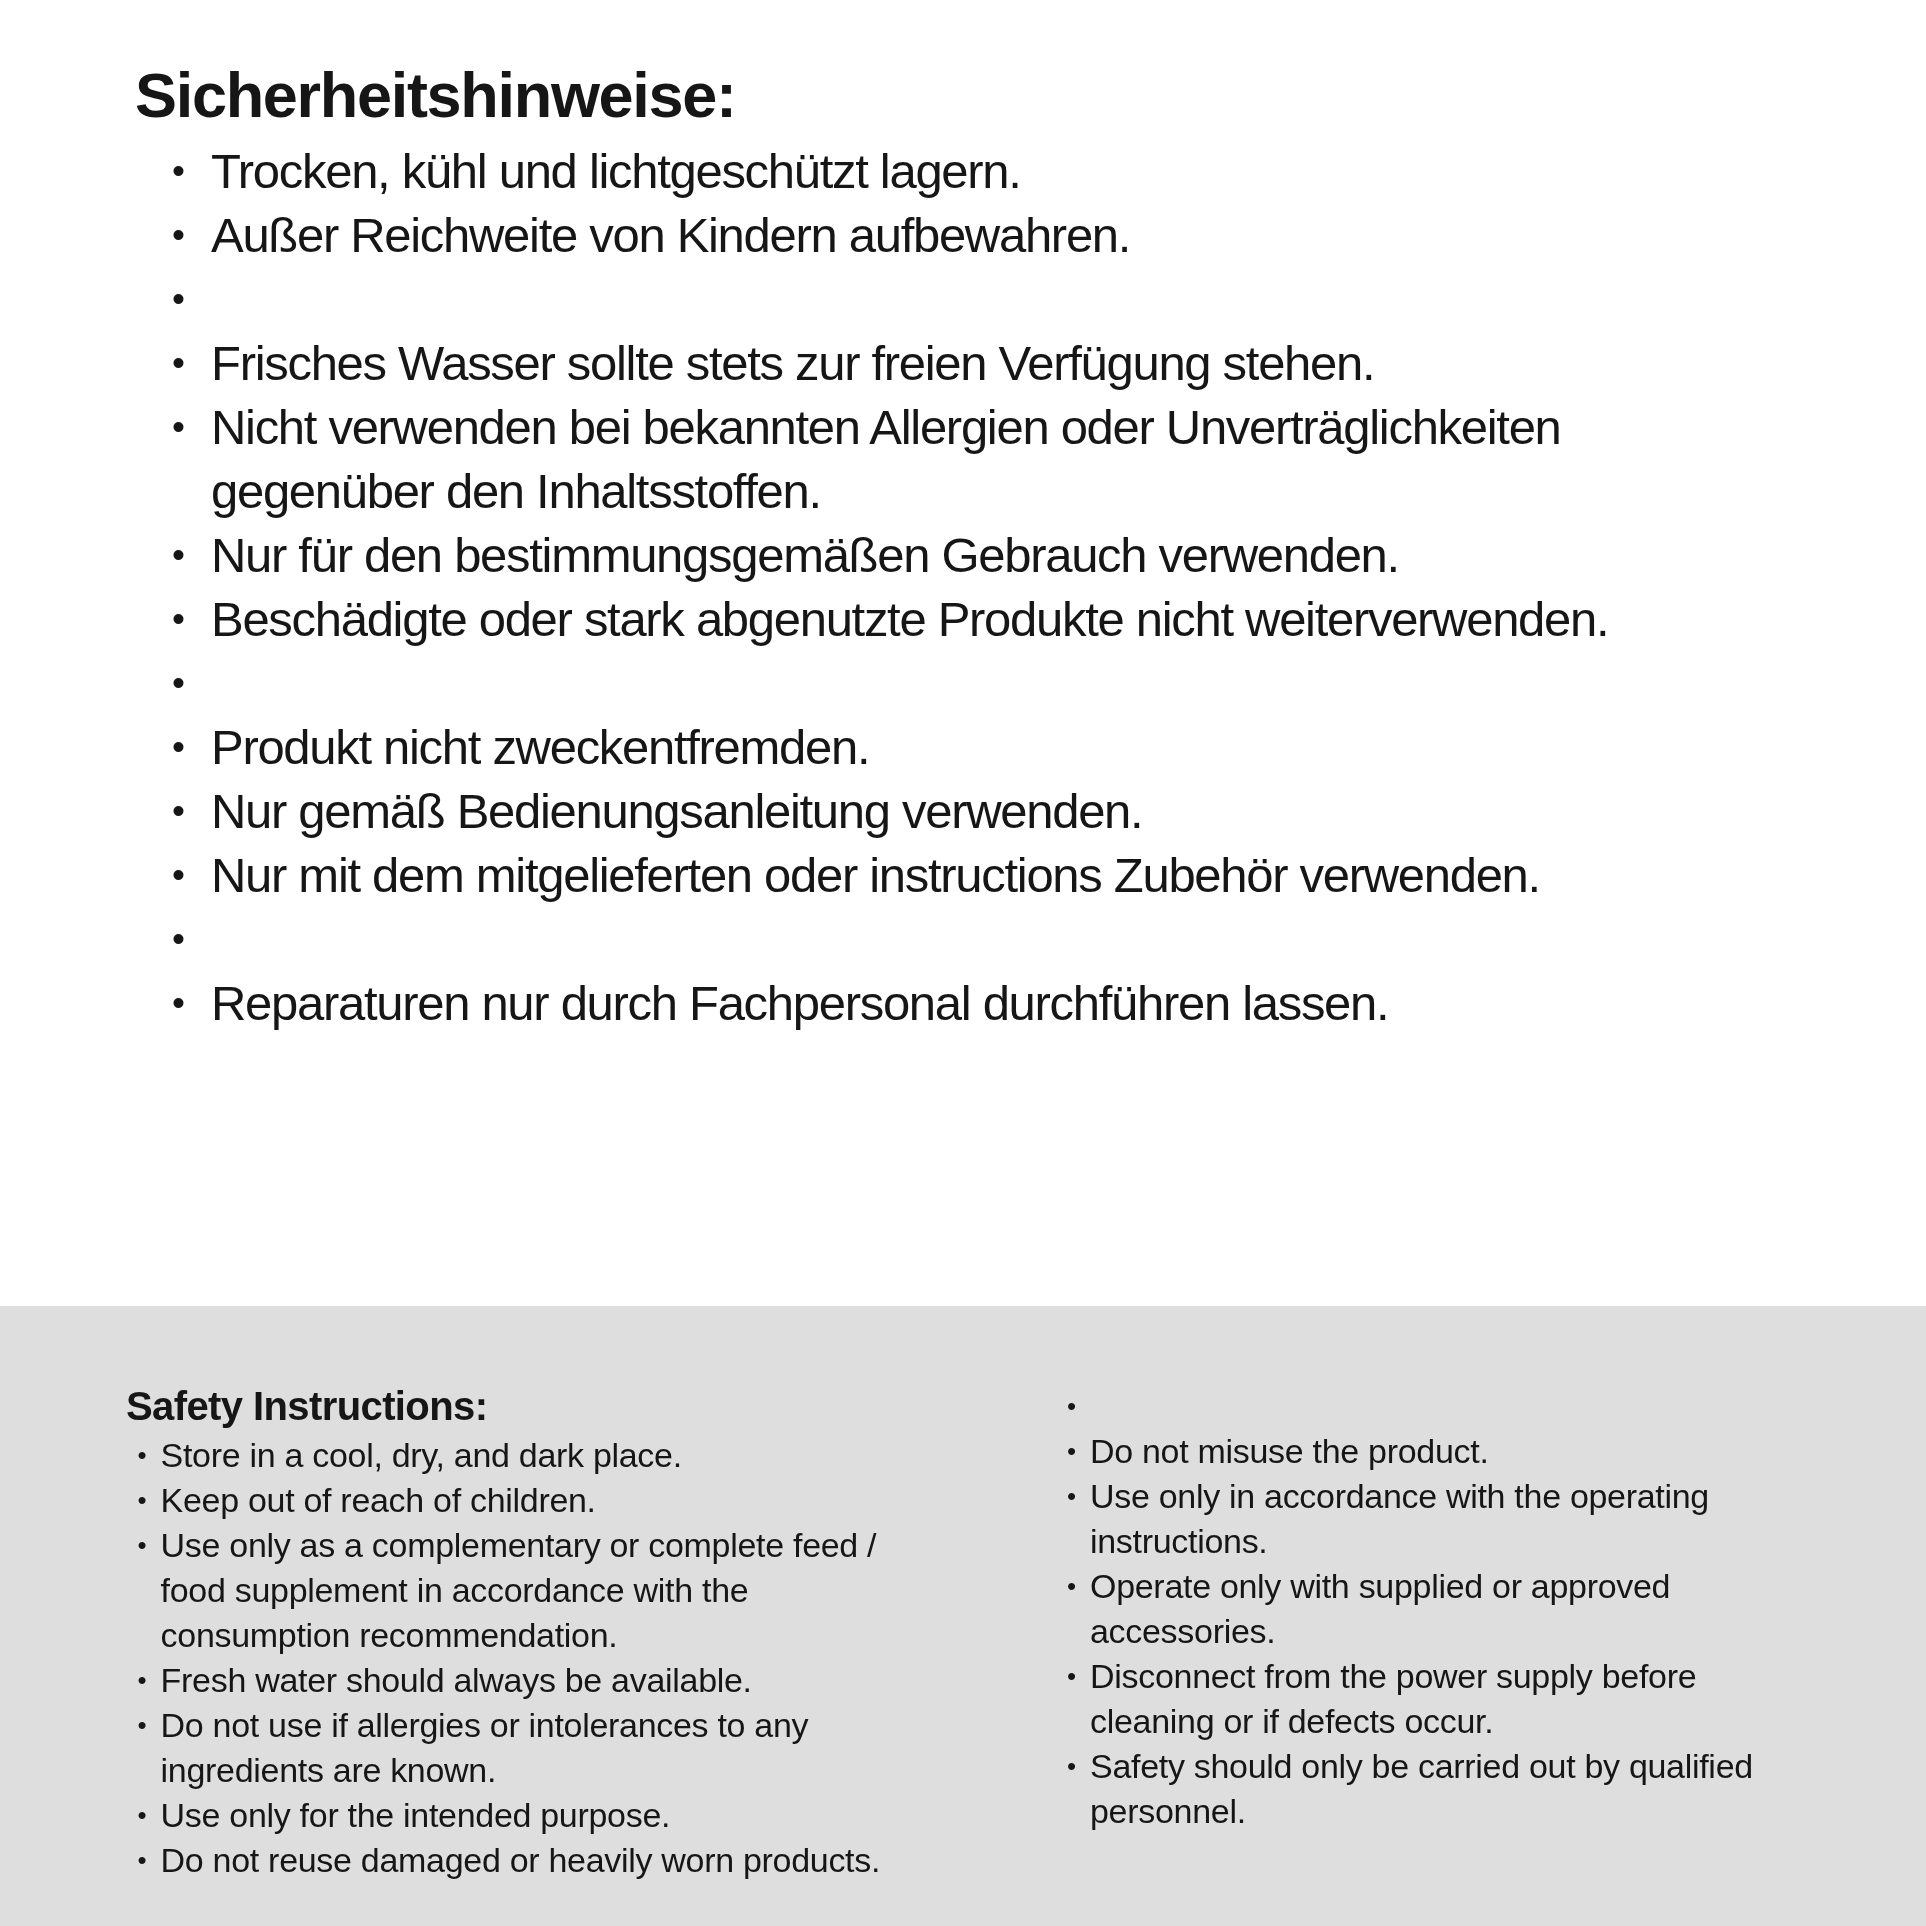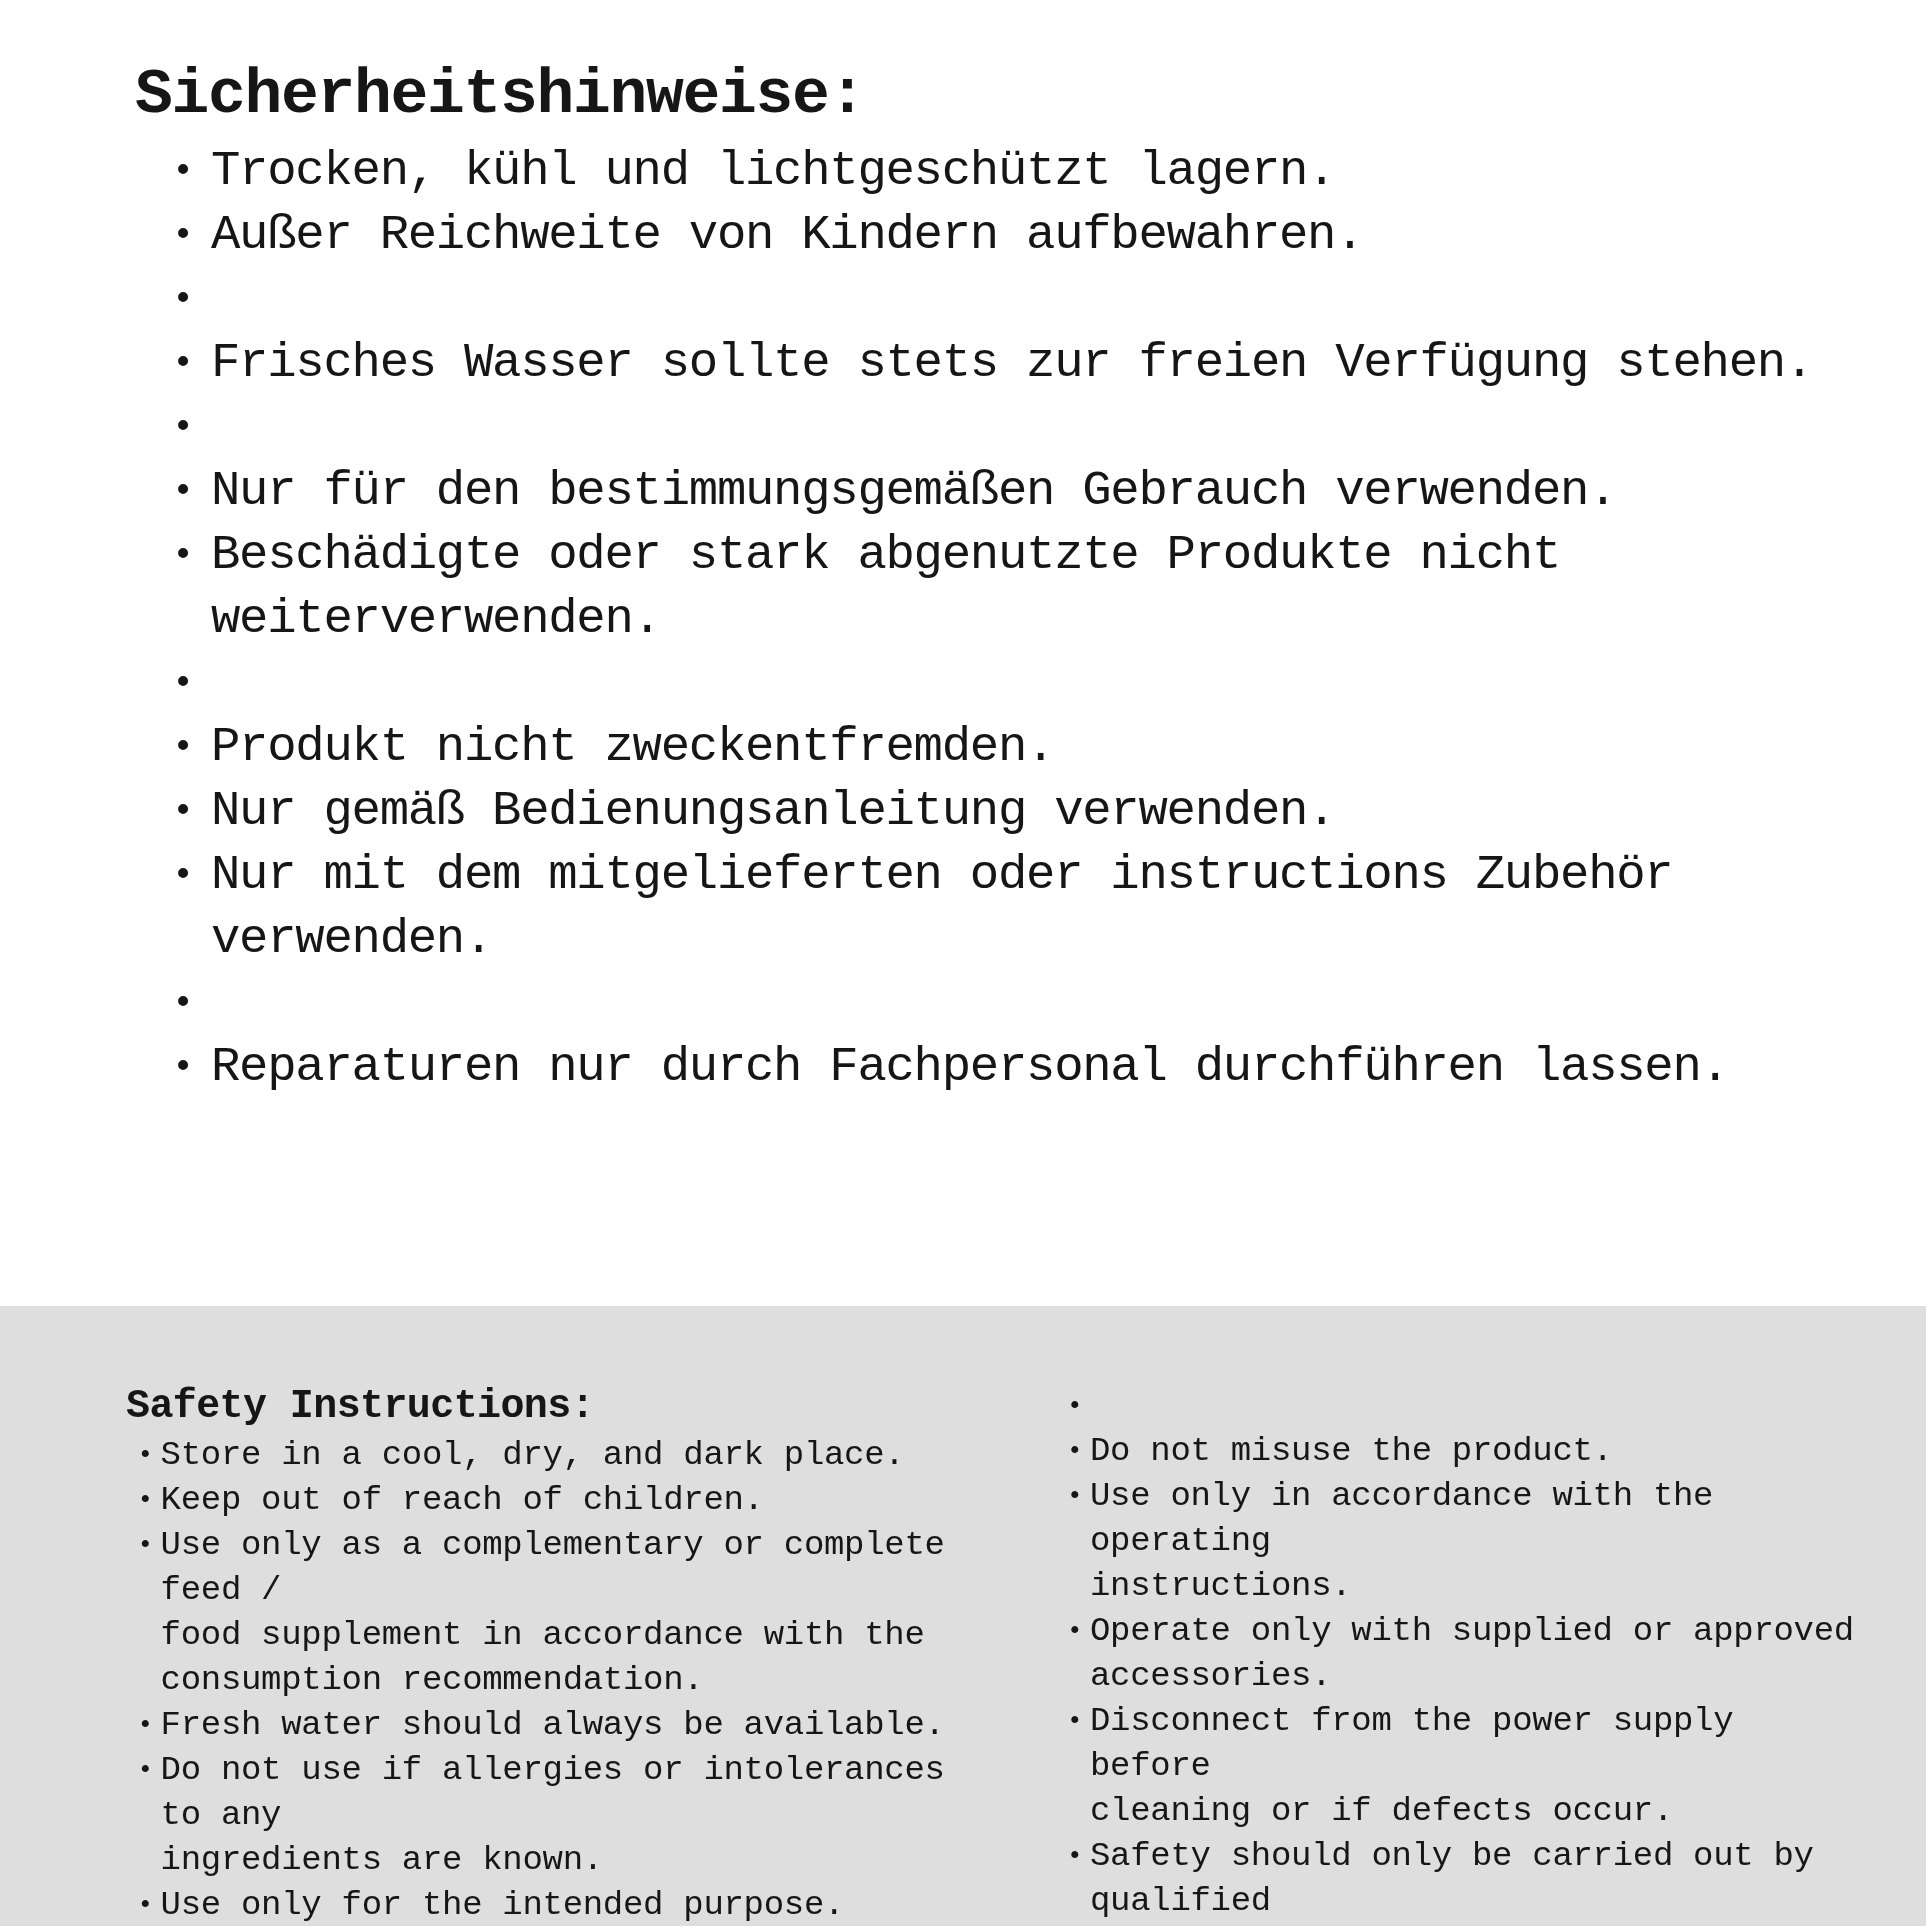--- a/index.html
+++ b/index.html
@@ -2,21 +2,21 @@
 <html style="--page-bg: #ffffff; --panel-bg: #dedede; --text: #161616;font-size:10.3px"><head>
 <meta charset="utf-8">
 <style>
   html, body { margin: 0; padding: 0; }
   .page {
     position: relative;
     width: 1926px;
     height: 1926px;
     background: var(--page-bg, #ffffff);
     color: var(--text, #161616);
-    font-family: Liberation Mono, monospace;
+    font-family: Liberation Sans, sans-serif;
     overflow: hidden;
   }
   
   .de-section {
     box-sizing: border-box;
     height: 1287px;
     padding: 61px 64px 0 135px;
     background: var(--page-bg, #ffffff);
   }
   .de-title {
@@ -93,20 +93,22 @@
         </li>
         <li>
           <span class="dot">•</span>
         </li>
         <li>
           <span class="dot">•</span>
           <span class="txt">Frisches Wasser sollte stets zur freien Verfügung stehen.</span>
         </li>
         <li>
           <span class="dot">•</span>
+          <span class="txt">Nicht verwenden bei bekannten Allergien oder Unverträglichkeiten
+gegenüber den Inhaltsstoffen.</span>
         </li>
         <li>
           <span class="dot">•</span>
           <span class="txt">Nur für den bestimmungsgemäßen Gebrauch verwenden.</span>
         </li>
         <li>
           <span class="dot">•</span>
           <span class="txt">Beschädigte oder stark abgenutzte Produkte nicht weiterverwenden.</span>
         </li>
         <li>

